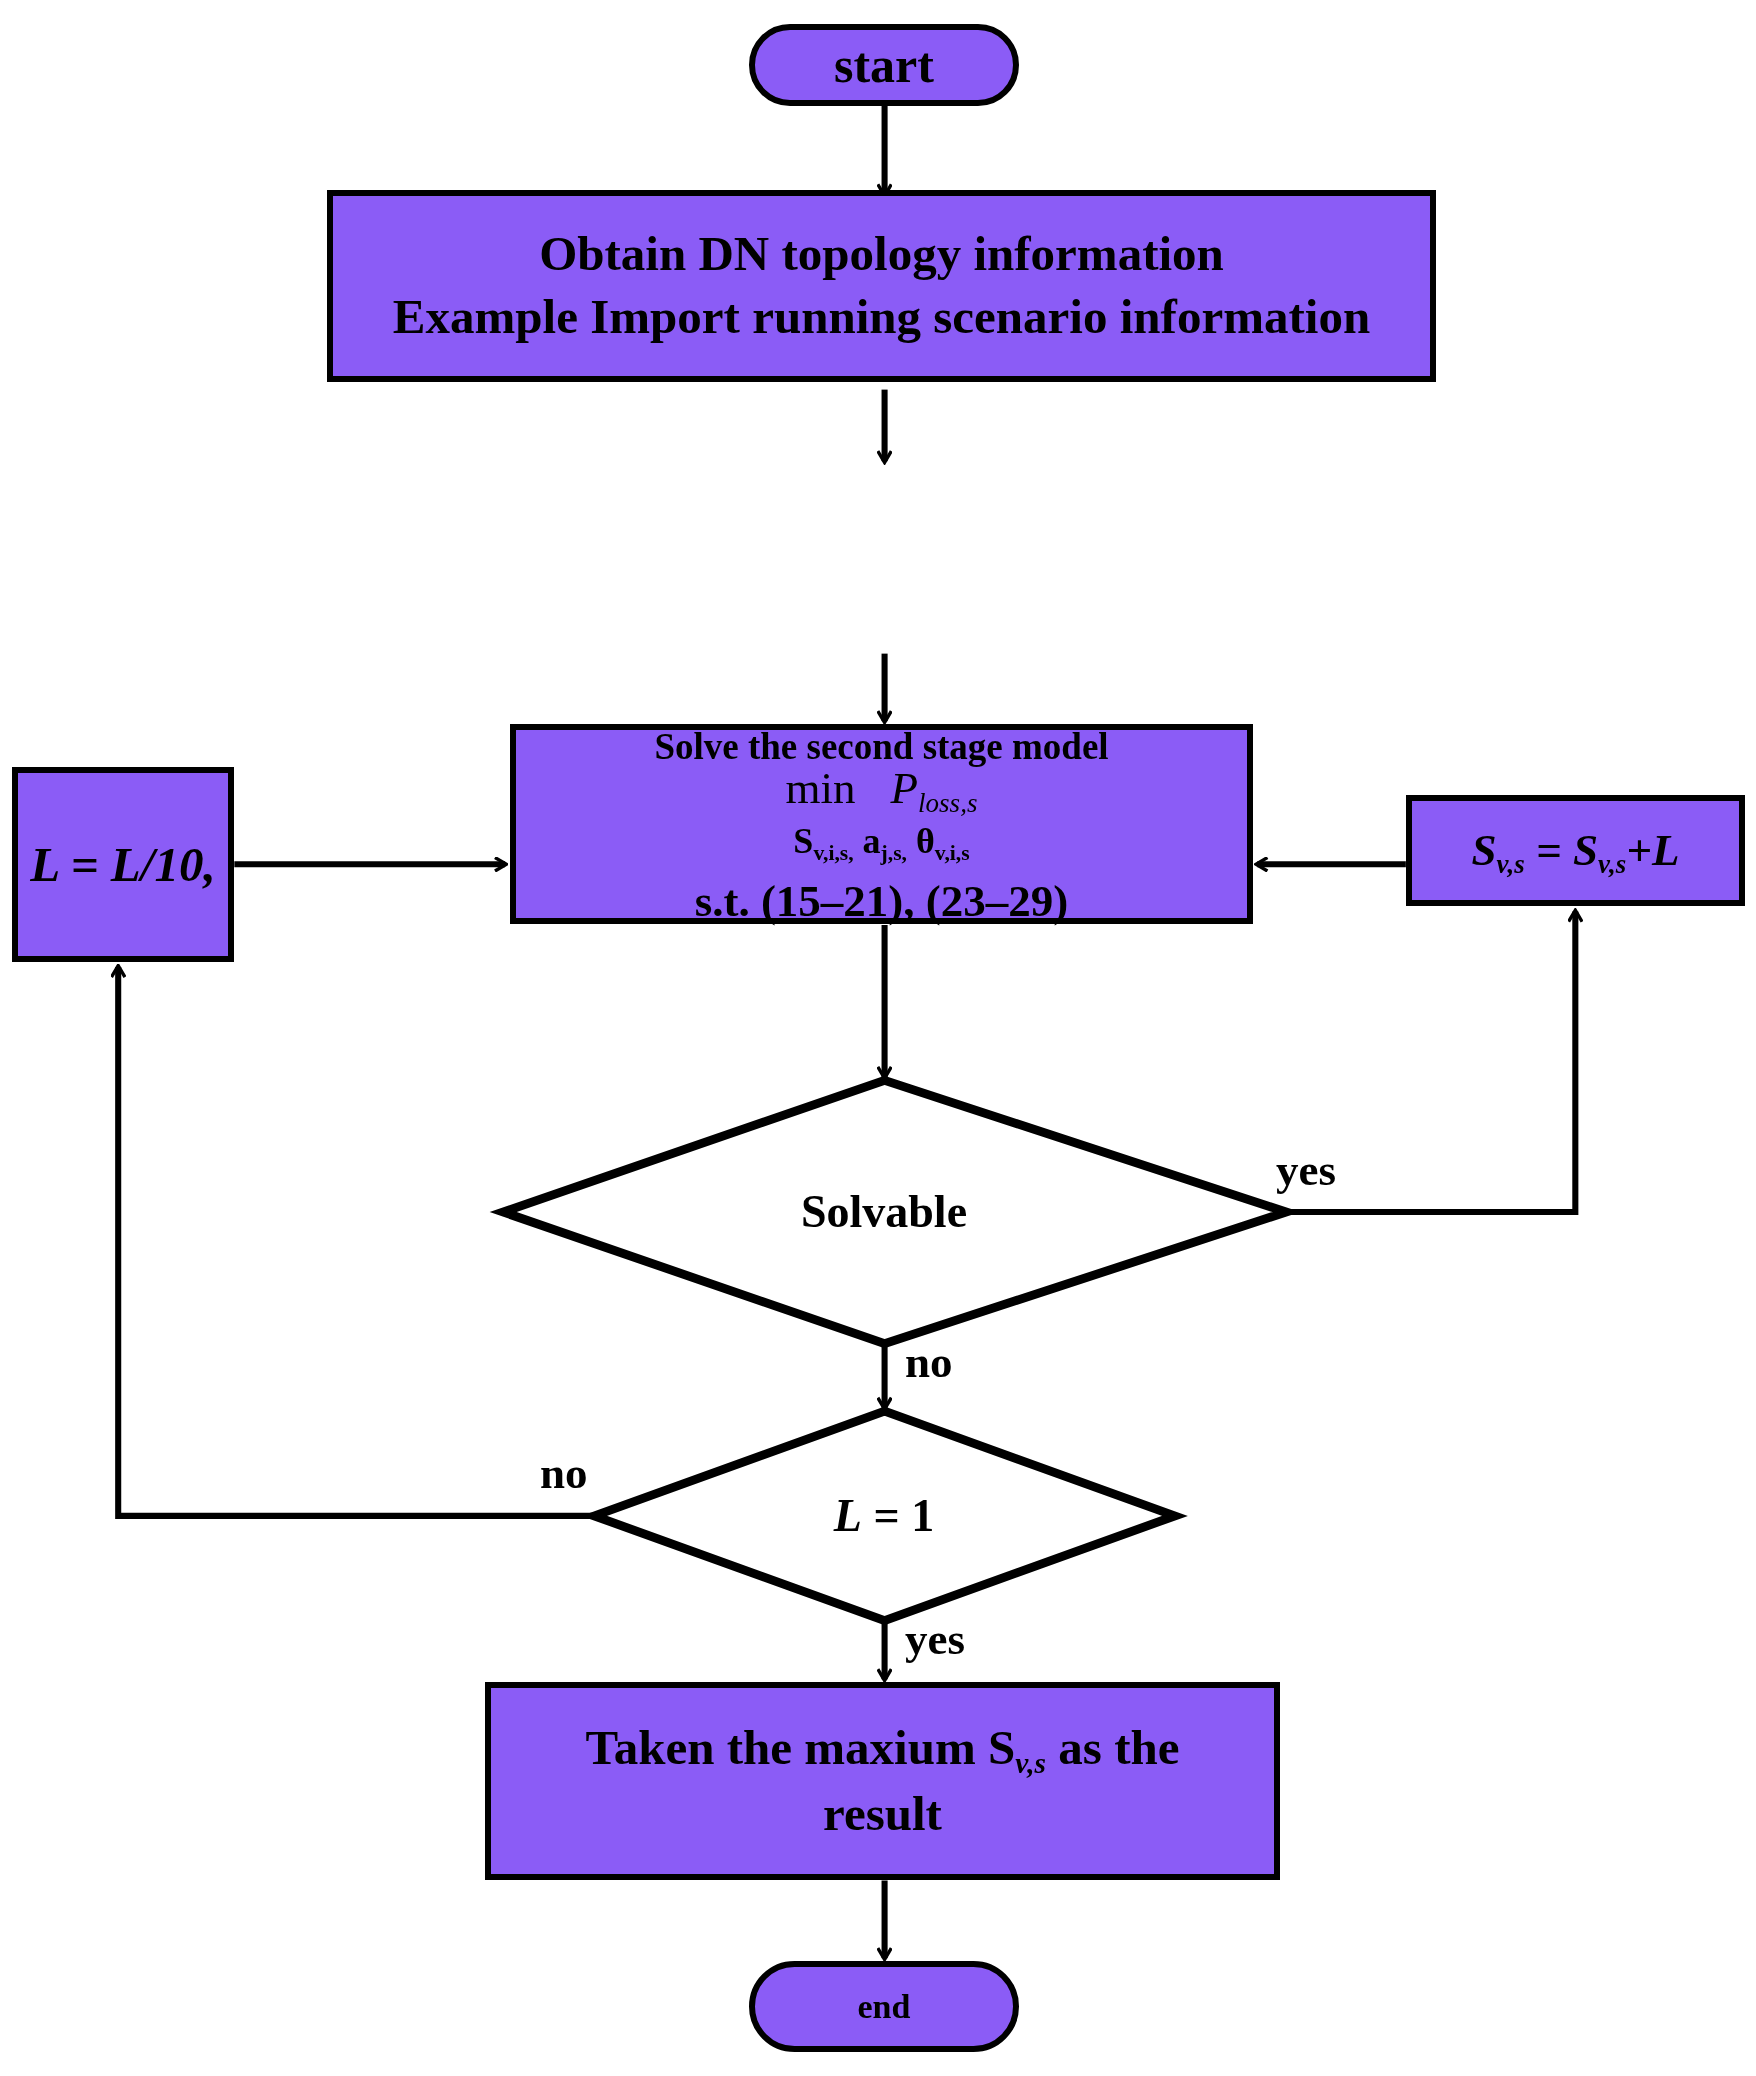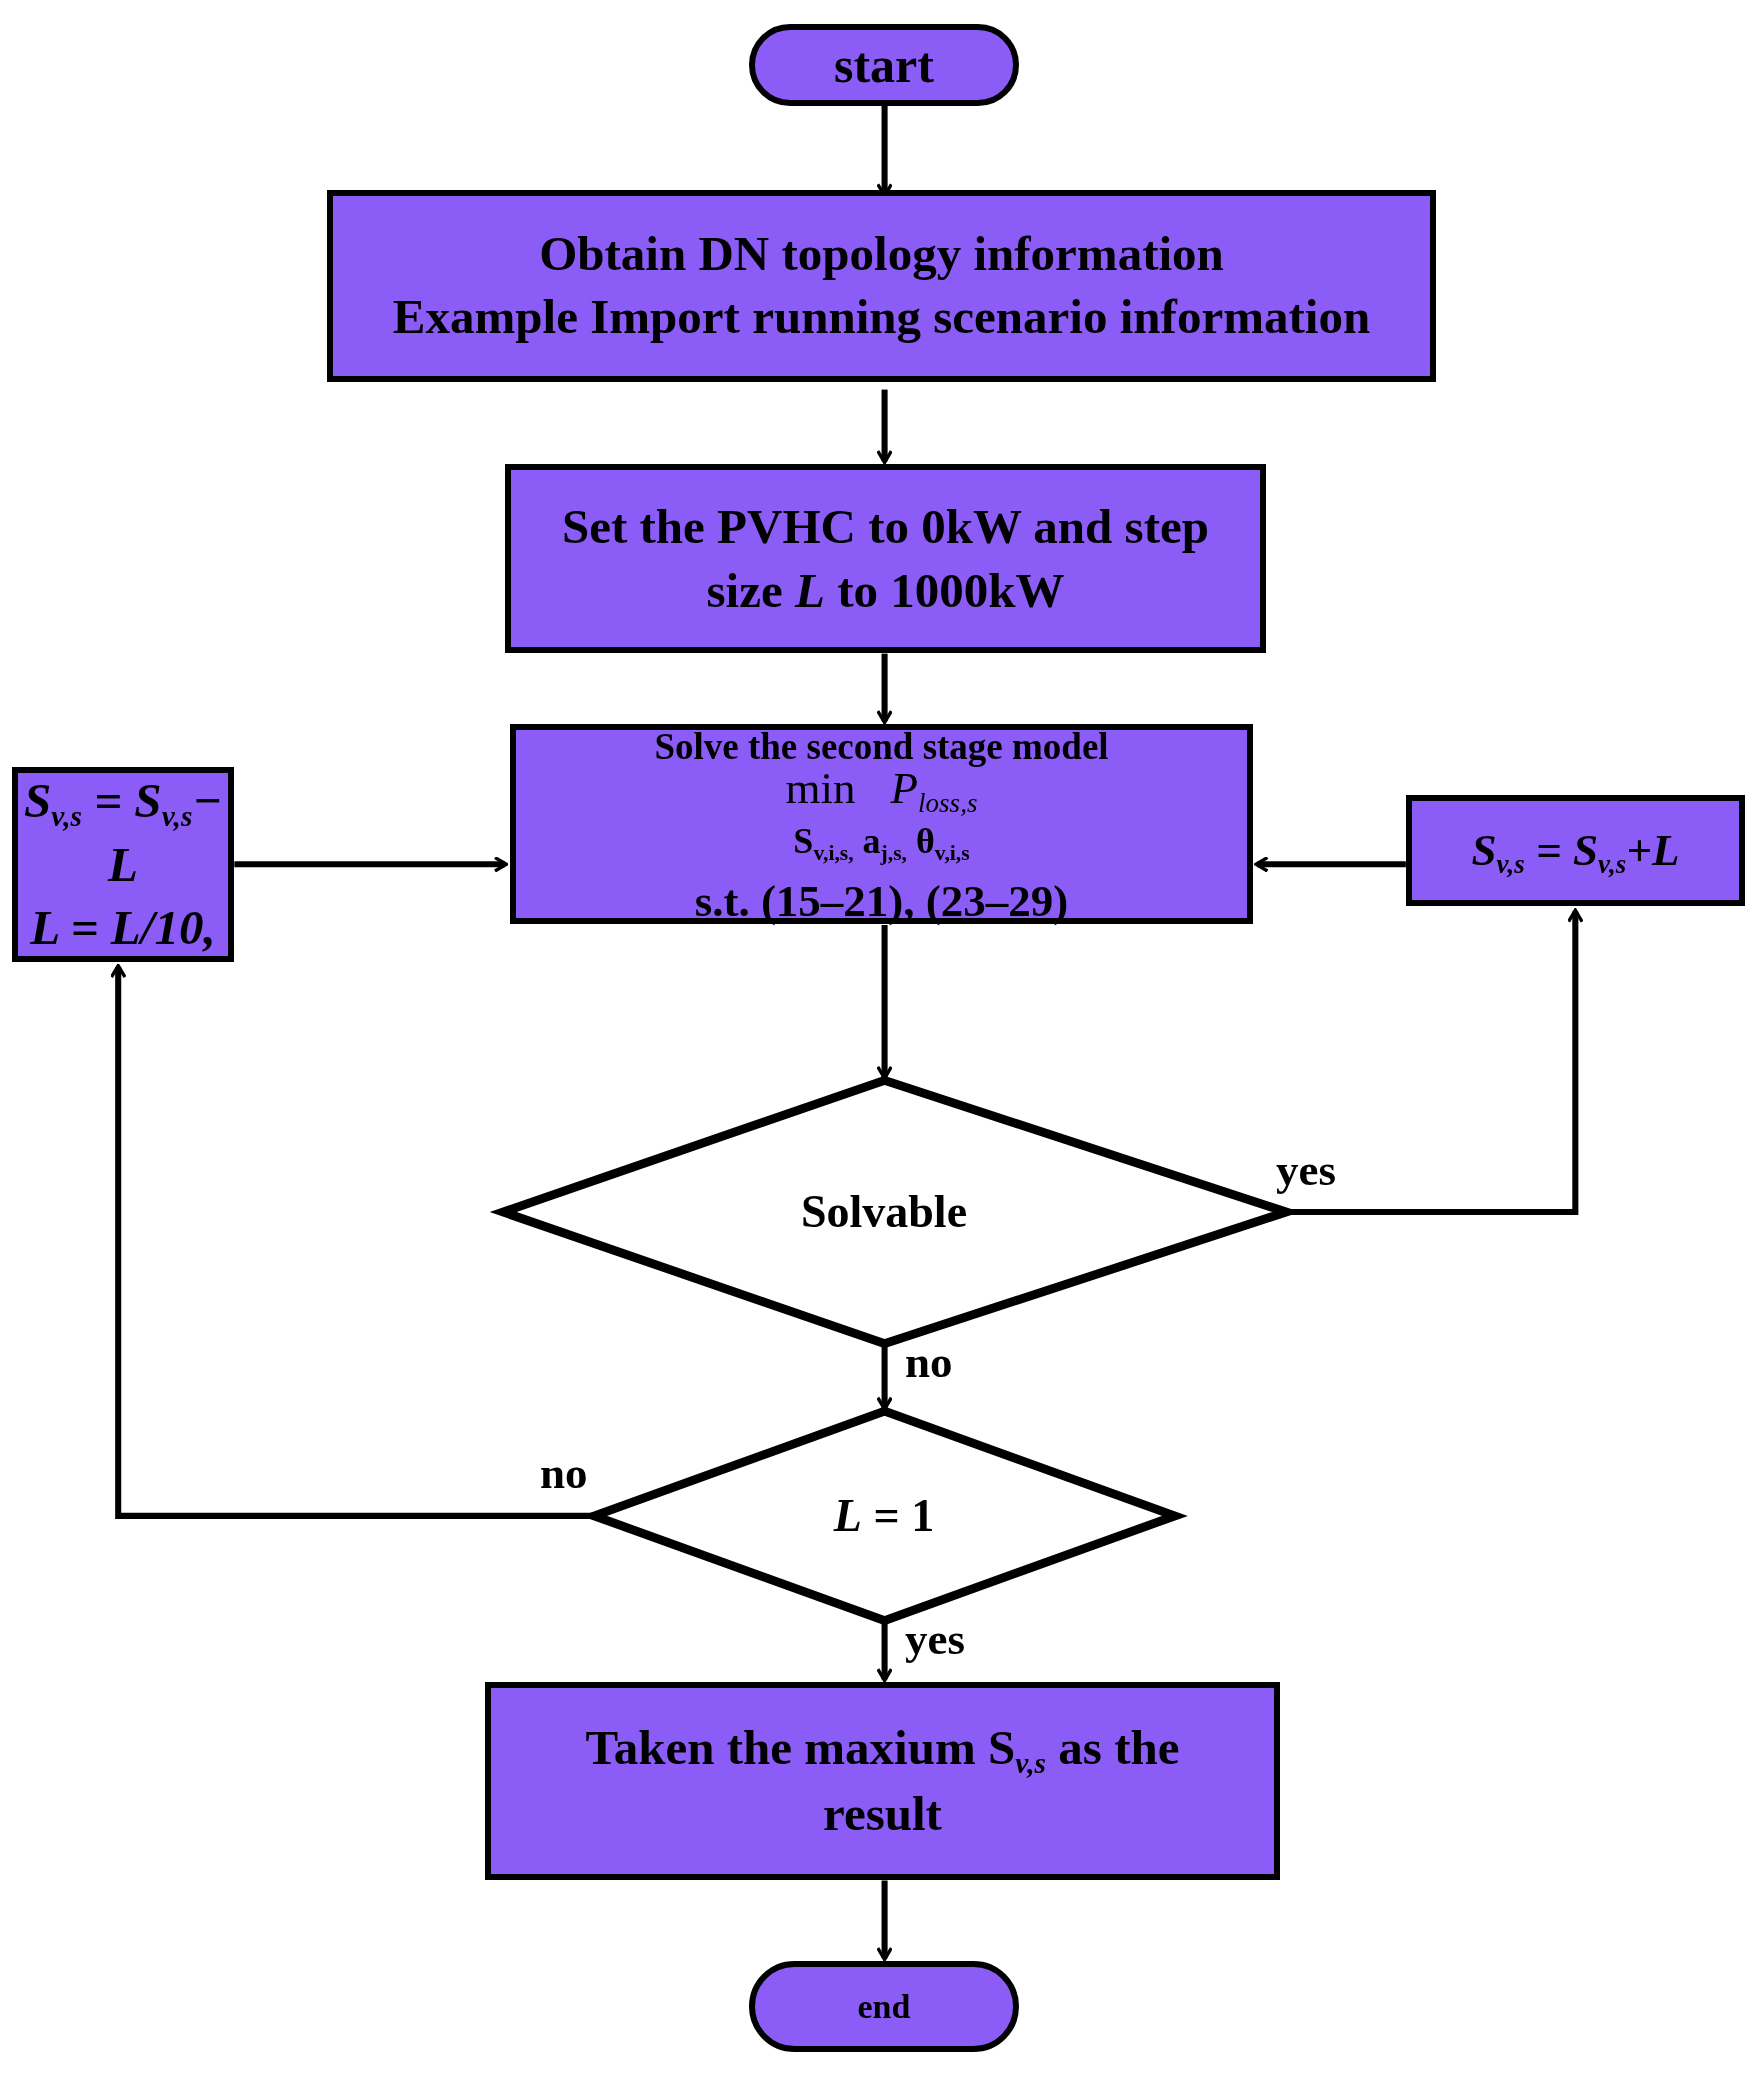--- a/index.html
+++ b/index.html
@@ -76,43 +76,36 @@
     <span class="t-start">start</span>
   </div>
 
   <div class="node proc" style="left:327px;top:190px;width:1109px;height:192px;">
     <div class="t-box1">
       <span class="row">Obtain DN topology information</span>
       <span class="row">Example Import running scenario information</span>
     </div>
   </div>
 
-  <div class="node proc" style="left:505px;top:464px;width:761px;height:189px;">
-    <div class="t-box2">
-      <span class="row">Set the PVHC to 0kW and step</span>
-      <span class="row"><span>size </span><span class="ital">L</span><span> to 1000kW</span></span>
-    </div>
-  </div>
 
   <div class="node proc" style="left:510px;top:724px;width:743px;height:200px;">
     <div style="width:100%;padding:4px 0 0 0;">
       <div class="t-box2" style="font-size:37px;line-height:1.05;">Solve the second stage model</div>
       <div class="minrow" style="font-size:45px;font-weight:normal;line-height:1.0;">
         <span>min</span><span class="gap"></span><span class="ital">P</span><sub class="ital">loss,s</sub>
       </div>
       <div style="font-size:36px;font-weight:bold;line-height:1.0;margin-top:12px;">
         <span>S</span><sub>v,i,s,</sub>&nbsp;<span>a</span><sub>j,s,</sub>&nbsp;<span>θ</span><sub>v,i,s</sub>
       </div>
       <div style="font-size:45px;font-weight:bold;line-height:1.0;margin-top:20px;">s.t. (15–21), (23–29)</div>
     </div>
   </div>
 
   <div class="node proc" style="left:12px;top:767px;width:222px;height:195px;">
     <div class="t-side">
-      <span class="row"><span>S</span><sub>v,s</sub><span> = </span><span>S</span><sub>v,s</sub><span>− L</span></span>
       <span class="row">L = L/10,</span>
     </div>
   </div>
 
   <div class="node proc" style="left:1406px;top:795px;width:339px;height:111px;">
     <div class="t-side" style="font-size:45px;">
       <span class="row"><span>S</span><sub>v,s</sub><span> = </span><span>S</span><sub>v,s</sub><span>+L</span></span>
     </div>
   </div>
 

